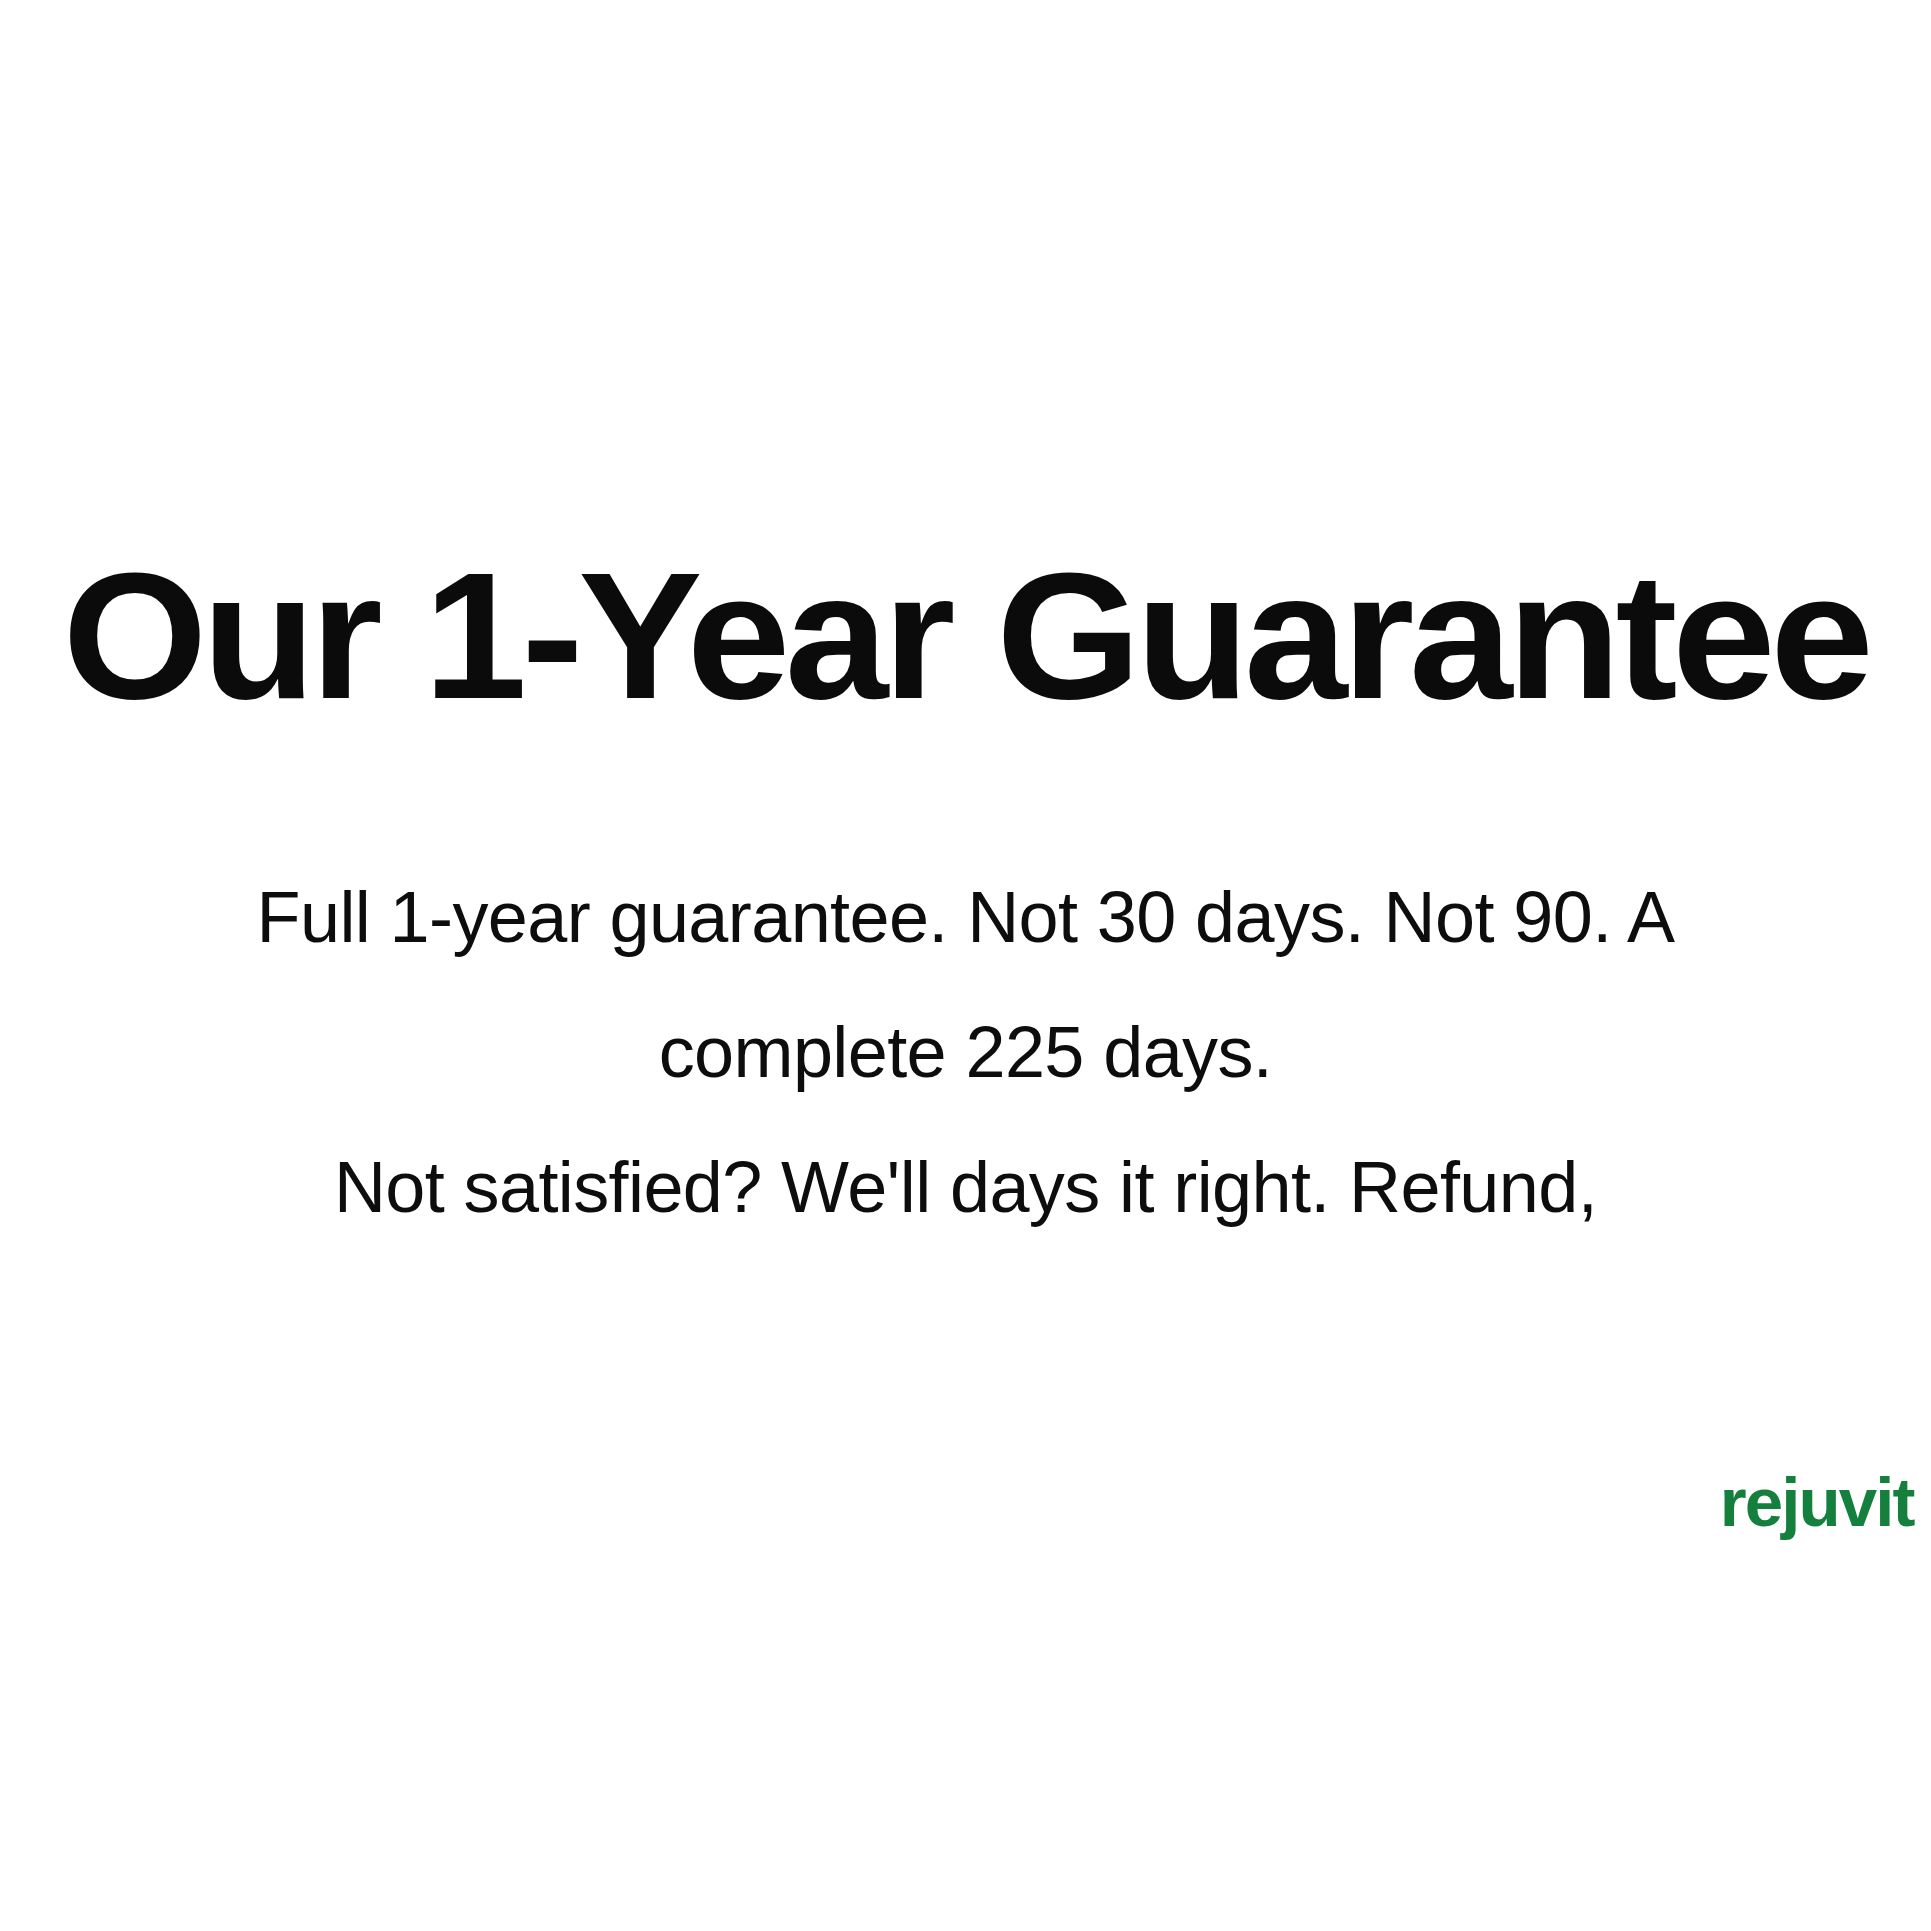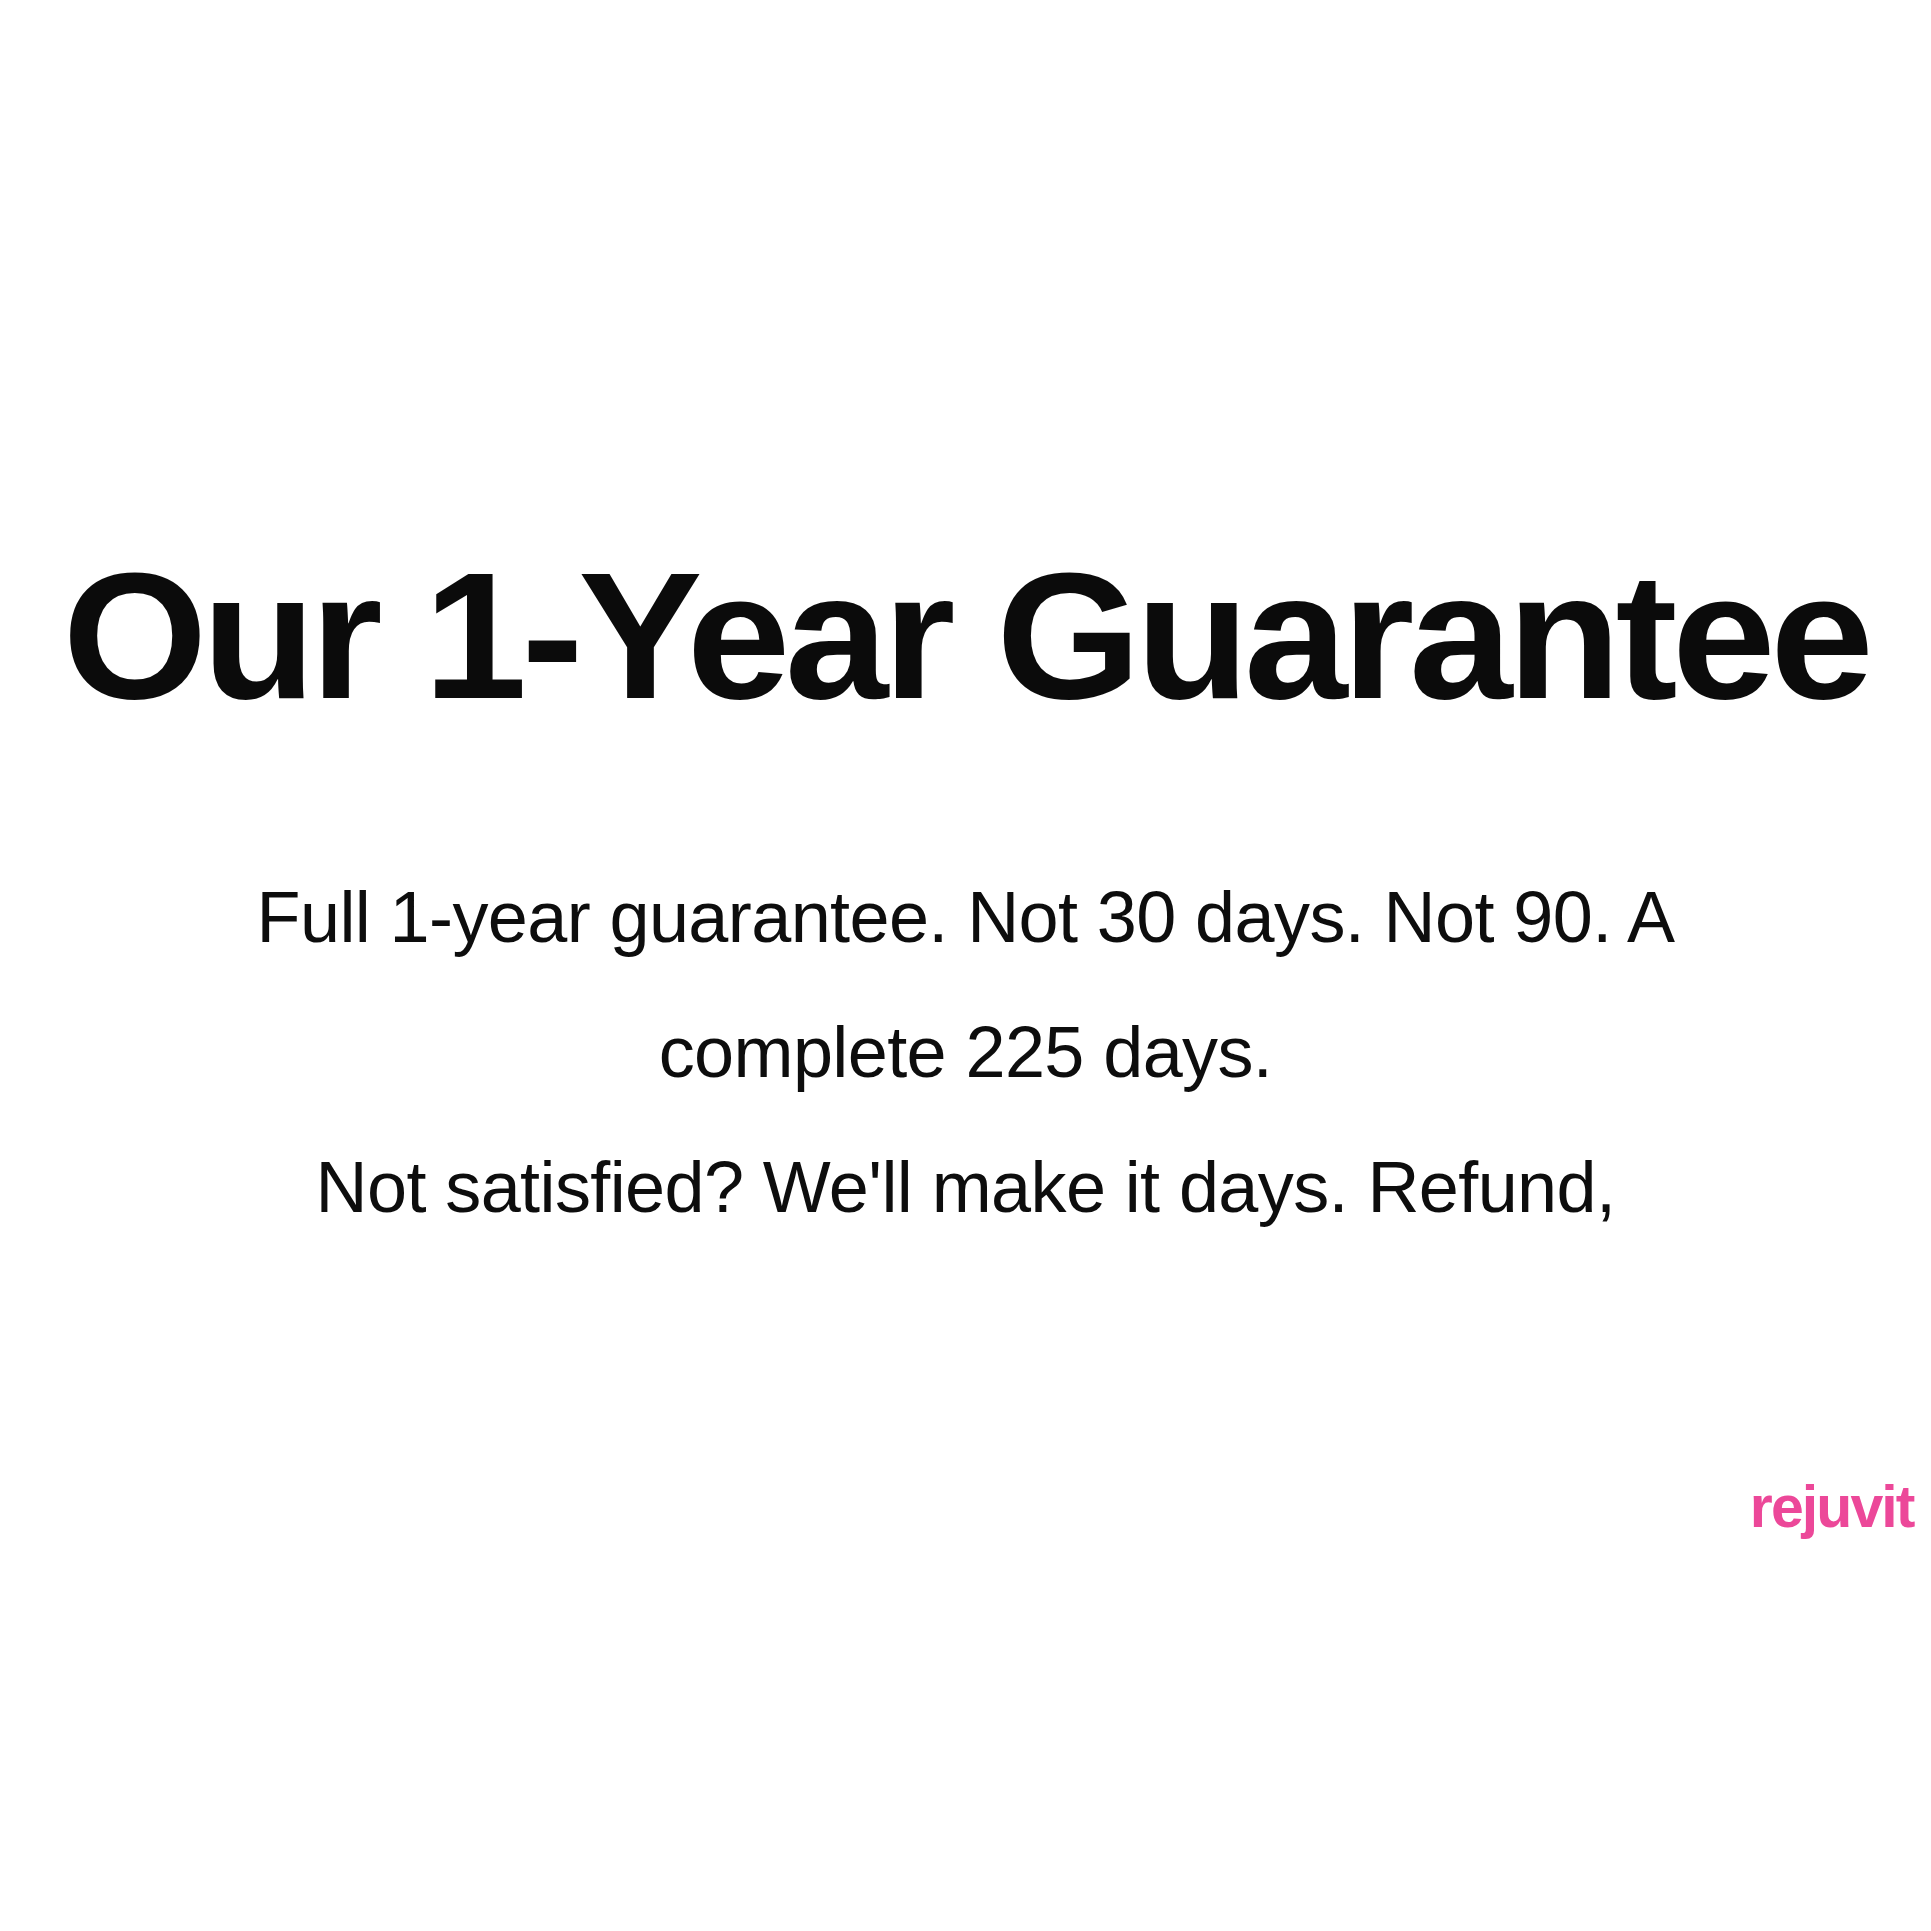--- a/index.html
+++ b/index.html
@@ -77,45 +77,45 @@
     position: absolute;
     right: 17.4px;
     bottom: 17.4px;
     text-align: right;
   }
 
   .brand-wordmark {
     display: inline-block;
     font-family: "Liberation Sans", sans-serif;
     font-weight: 700;
-    font-size: 59px;
+    font-size: 69px;
     line-height: 1;
     letter-spacing: -1.9px;
-    color: #ec4899;
+    color: #15803d;
     white-space: nowrap;
   }
 </style>
 </head>
 <body>
 
 <div class="poster">
 
   <div class="headline-block">
     <h1 class="headline">Our 1-Year Guarantee</h1>
   </div>
 
   <div class="body-block">
 
     <p class="body-para">
       <span class="body-line">Full 1-year guarantee. Not 30 days. Not 90. A</span>
       <span class="body-line">complete 225 days.</span>
     </p>
 
     <p class="body-para">
-      <span class="body-line">Not satisfied? We'll make it days. Refund,</span>
+      <span class="body-line">Not satisfied? We'll days it right. Refund,</span>
     </p>
 
   </div>
 
   <div class="brand-block">
     <span class="brand-wordmark">rejuvit</span>
   </div>
 
 </div>
 

